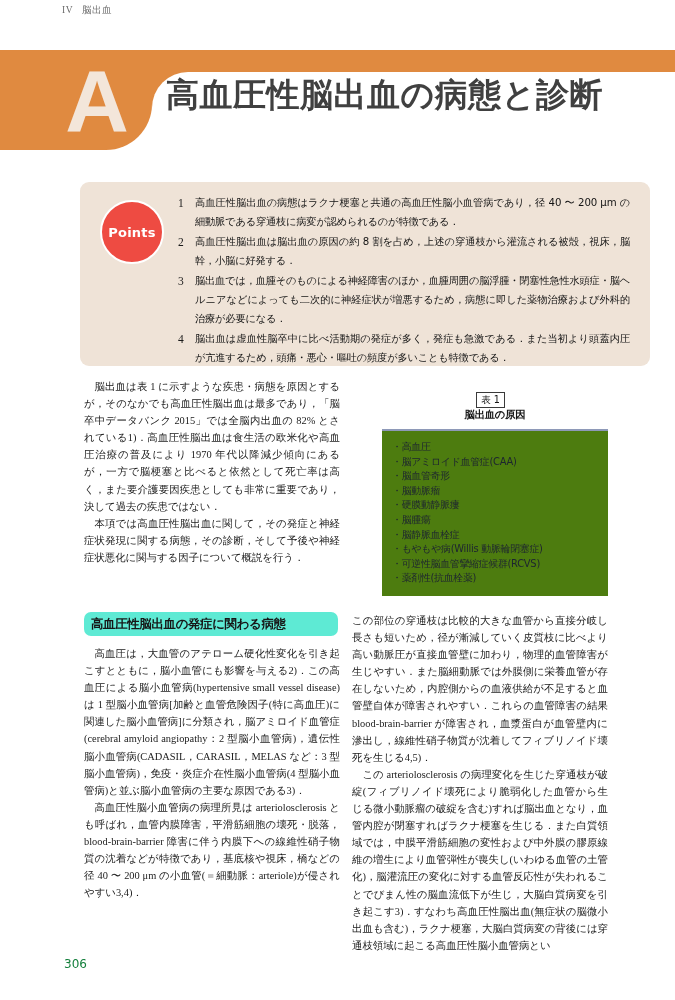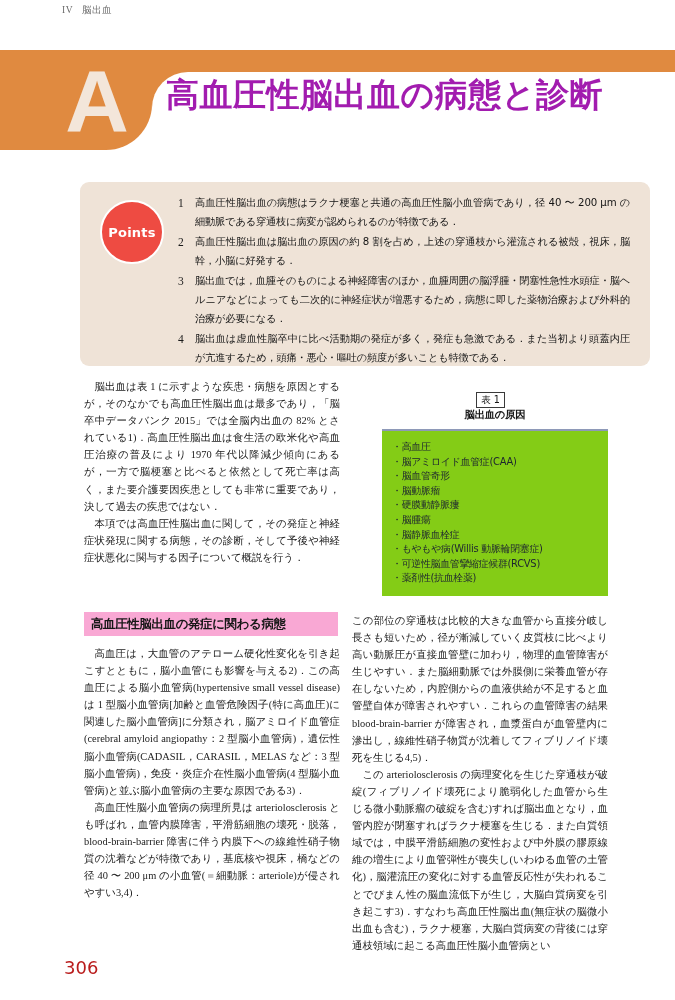--- a/index.html
+++ b/index.html
@@ -40,21 +40,21 @@
   .letter-a{
     position:absolute;left:56px;top:52px;width:80px;height:98px;
     color:#f3e6da;
     font-family:"Liberation Sans","DejaVu Sans",sans-serif;
     font-weight:700;font-size:88px;line-height:98px;text-align:center;
     letter-spacing:-2px;
   }
   .chapter-title{
     position:absolute;left:166px;top:72px;
     font-family:"DejaVu Sans","Liberation Sans",sans-serif;
-    font-weight:700;font-size:33px;line-height:46px;color:#a21caf;
+    font-weight:700;font-size:33px;line-height:46px;color:#404040;
     letter-spacing:.5px;white-space:nowrap;
   }
 
   
   .points-box{
     position:absolute;left:80px;top:182px;width:570px;height:184px;
     background:#efe3d7;border-radius:9px;
   }
   .points-badge{
     position:absolute;left:20px;top:18px;width:64px;height:64px;
@@ -101,23 +101,23 @@
   }
   .col-left{left:84px;}
   .col-right{left:352px;}
   .col p{margin:0;text-indent:1em;}
   .col p.noindent{text-indent:0;}
   .jp{font-family:"DejaVu Sans","Liberation Sans",sans-serif;font-size:10.2px;letter-spacing:-.15px;}
 
   
   .sec-head{
     position:absolute;left:84px;top:612px;width:254px;height:24px;
-    background:#f9a8d4;
+    background:#5eead4;
     display:flex;align-items:center;
-    padding-left:7px;box-sizing:border-box;
+    padding-left:7px;box-sizing:border-box;border-radius:7px;
   }
   .sec-head span{
     font-family:"DejaVu Sans","Liberation Sans",sans-serif;
     font-weight:700;font-size:12.4px;color:#171717;letter-spacing:-.3px;
   }
   .sec-body{
     position:absolute;left:84px;top:645px;width:256px;
     font-size:10.4px;line-height:17.1px;text-align:justify;
   }
   .sec-body p{margin:0;text-indent:1em;}
@@ -130,36 +130,36 @@
   .tbl-cap .tag{
     border:1px solid #3a3a3a;padding:0px 4px 1px 4px;
     font-family:"DejaVu Sans","Liberation Sans",sans-serif;
     font-size:9.6px;color:#151515;margin-right:9px;line-height:13px;
   }
   .tbl-cap .cap{
     font-family:Liberation Sans, sans-serif;
     font-weight:700;font-size:10.3px;color:#151515;letter-spacing:-.2px;
   }
   .tbl-body{
-    background:#84cc16;border-top:2px solid #8e99b8;
+    background:#4d7c0f;border-top:2px solid #8e99b8;
     padding:9px 10px 10px 10px;
   }
   .tbl-body ul{margin:0;padding:0;list-style:none;}
   .tbl-body li{
     font-family:"DejaVu Sans","Liberation Sans",sans-serif;
     font-size:9.9px;line-height:14.6px;color:#1d2430;letter-spacing:-.25px;
     white-space:nowrap;
   }
   .tbl-body li:before{content:"・";margin-right:0px;}
 
   
   .folio{
     position:absolute;left:64px;top:957px;
     font-family:"DejaVu Sans","Liberation Sans",sans-serif;
-    font-size:18px;color:#b91c1c;
+    font-size:12px;color:#15803d;
   }
 </style>
 </head>
 <body>
 
 <div class="page">
 
   <div class="runhead">
     <span class="num">IV</span><span>脳出血</span>
   </div>

